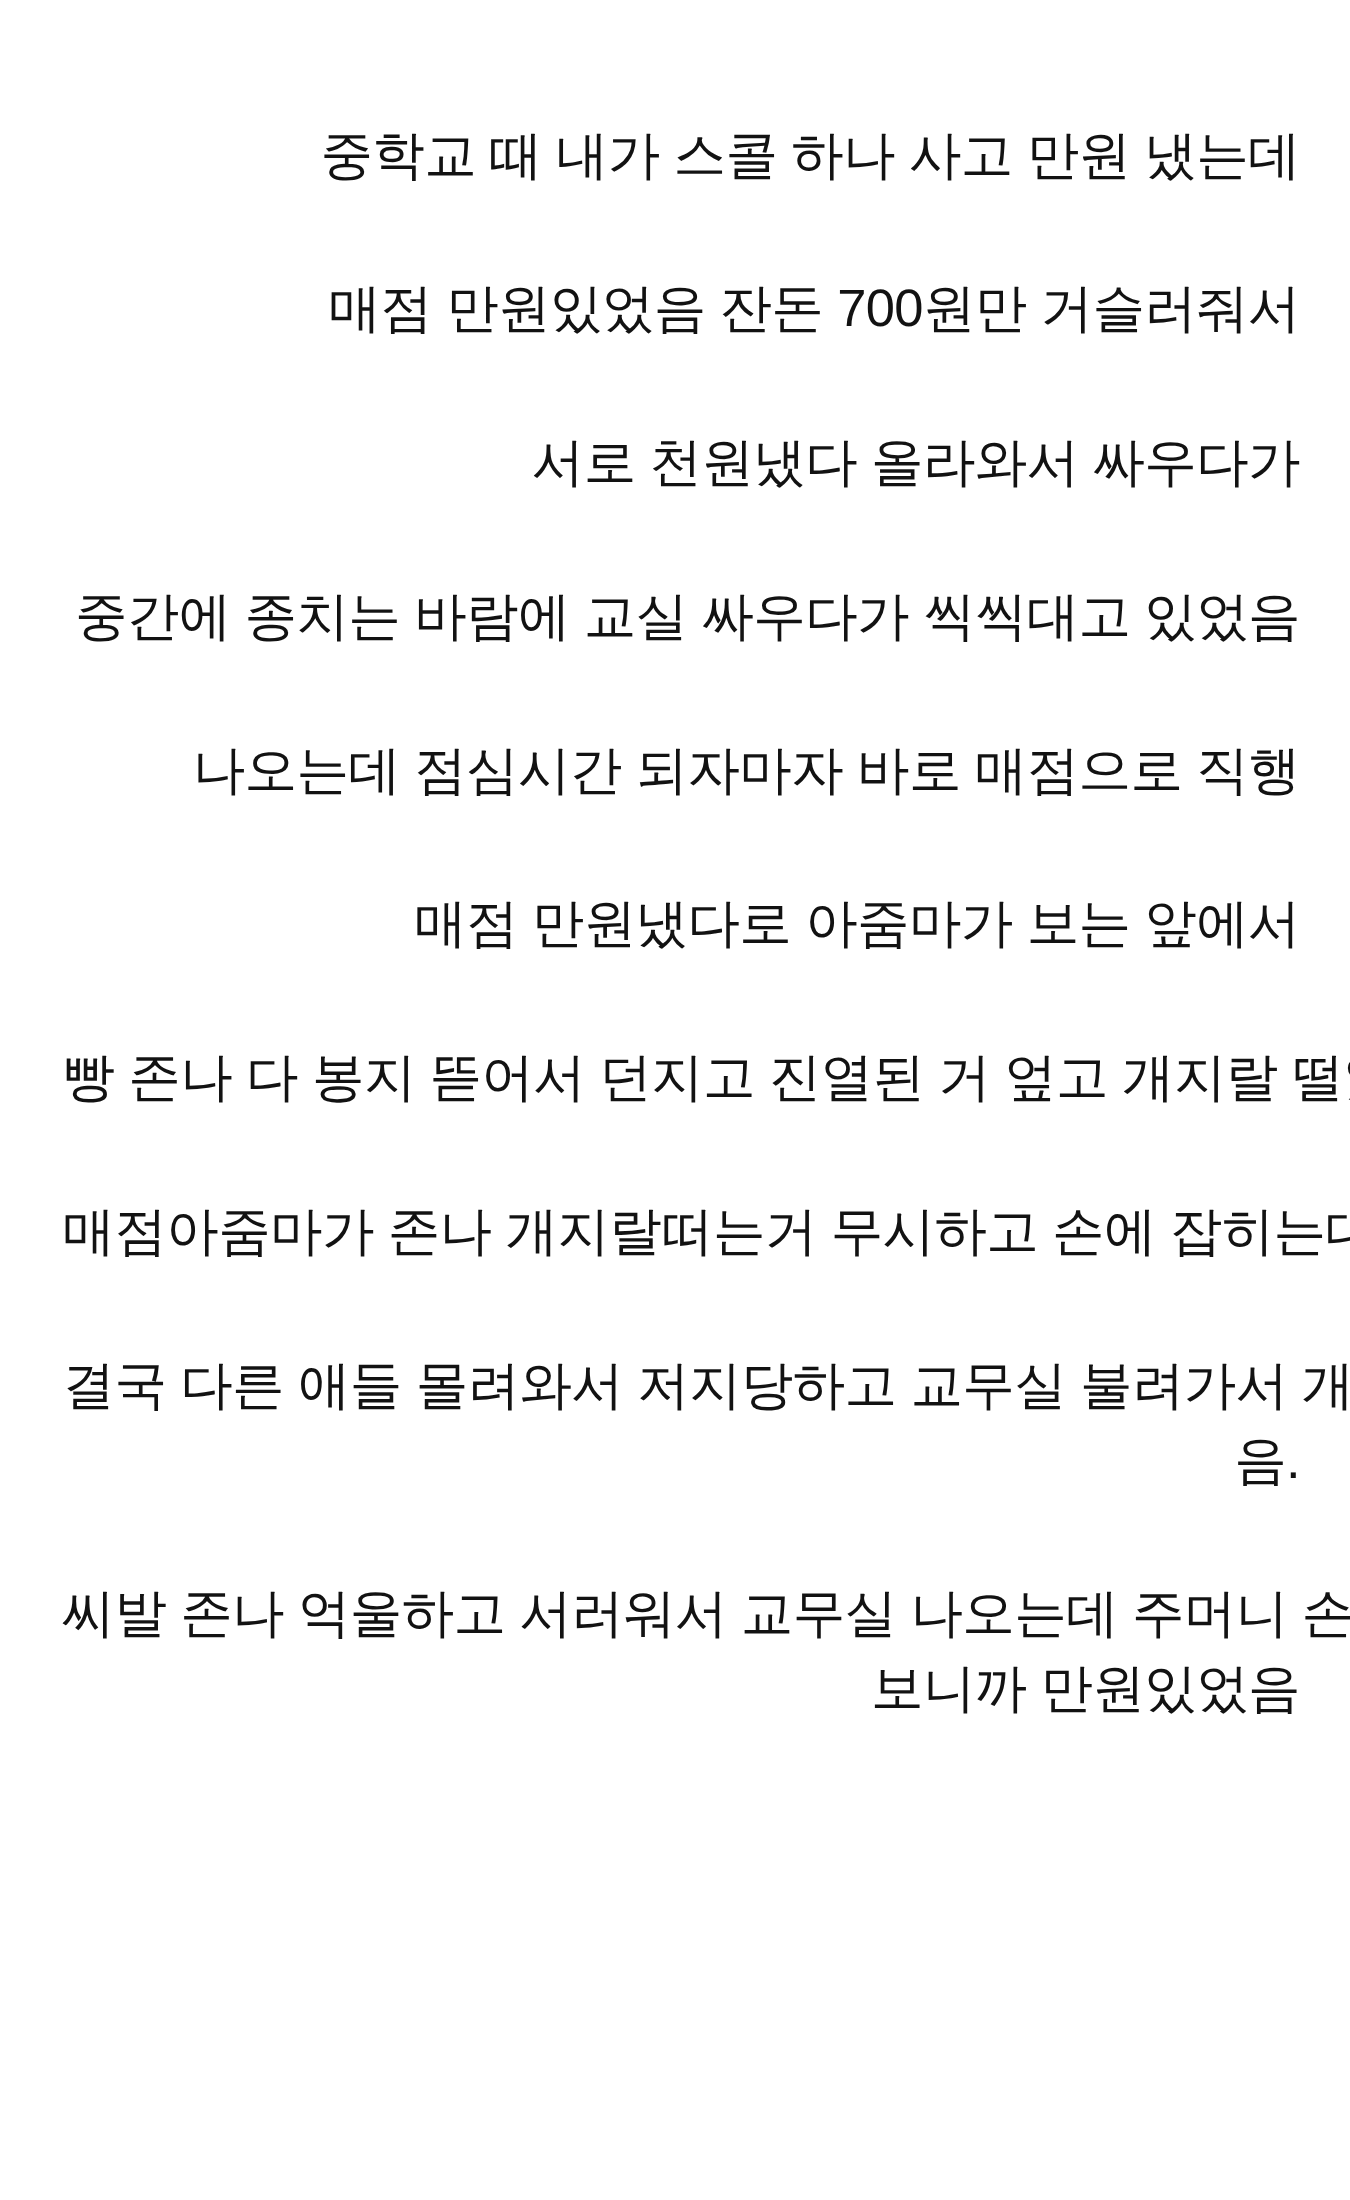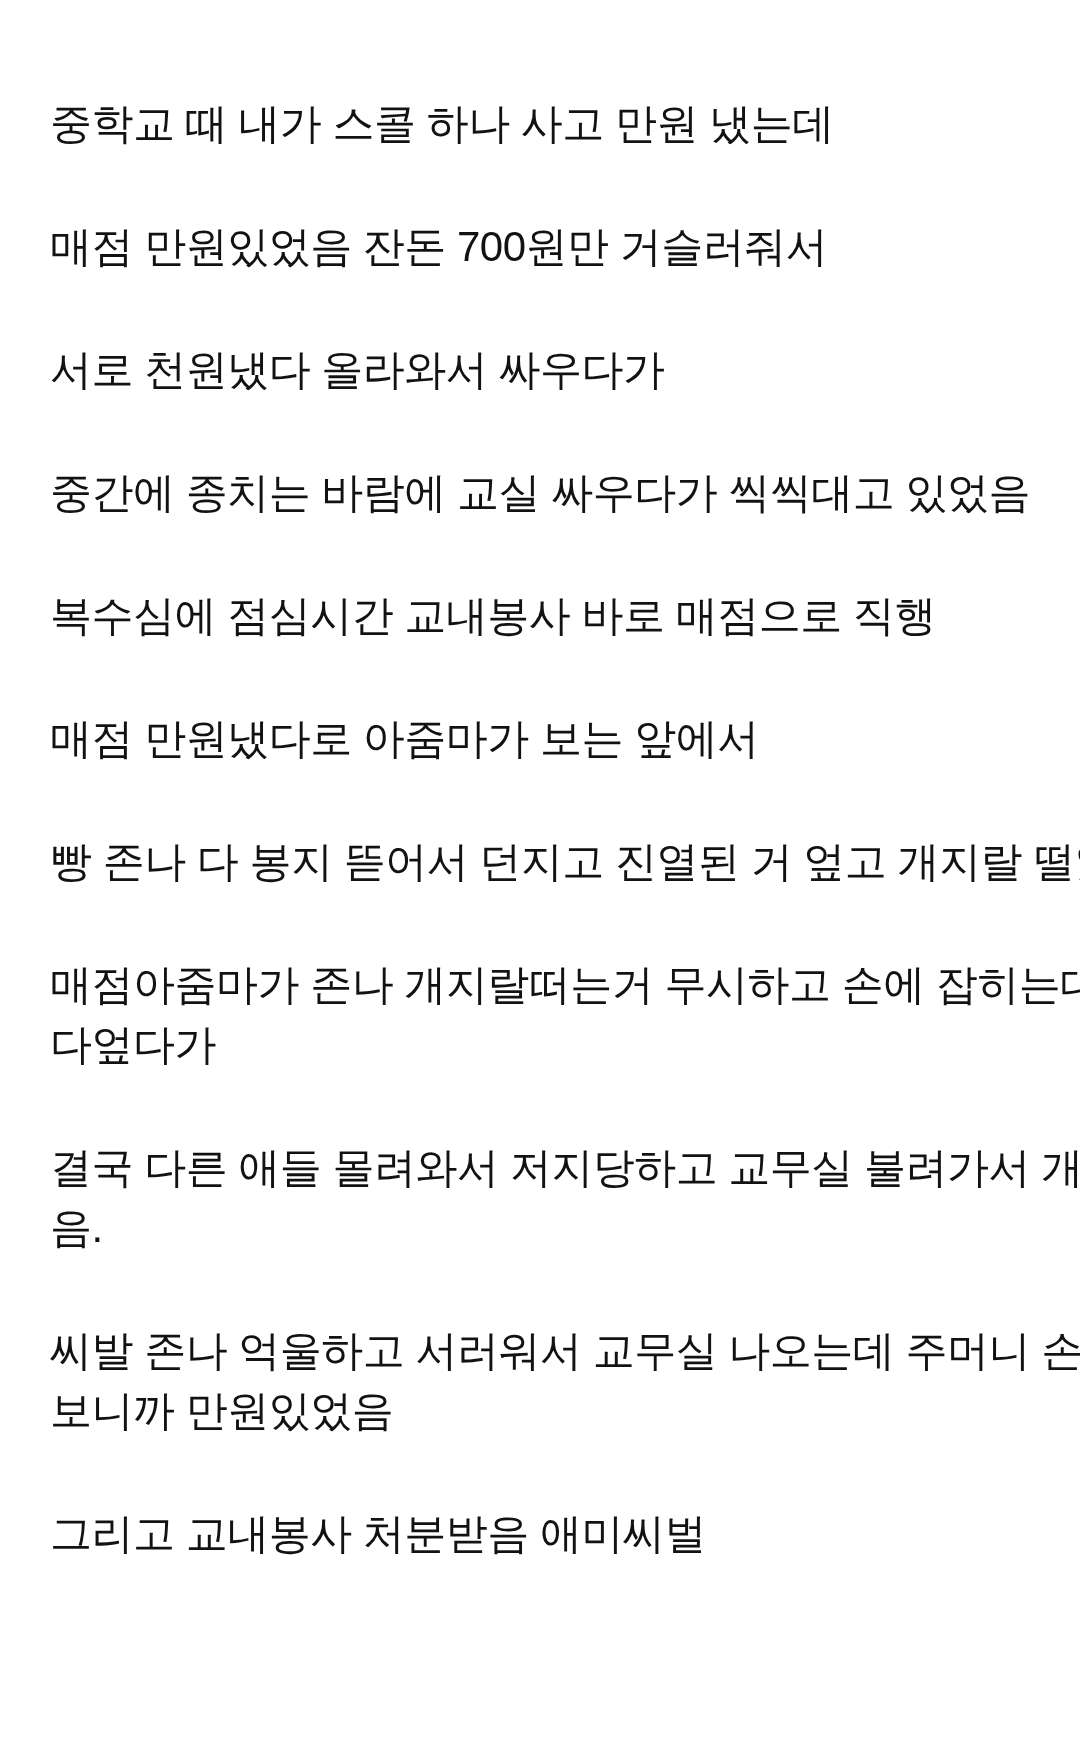--- a/index.html
+++ b/index.html
@@ -8,20 +8,21 @@
     height: 1760px;
     background: #ffffff;
     overflow: hidden;
   }
   body {
     font-family: "Liberation Sans", "DejaVu Sans", sans-serif;
     color: #121212;
   }
   .post {
     padding: 94px 40px 0 50px;
+    text-align: right;
   }
   .para {
     margin-bottom: 63px;
   }
   .line {
     font-size: 42px;
     line-height: 60px;
     font-weight: 400;
     letter-spacing: -0.5px;
     white-space: nowrap;
@@ -43,43 +44,39 @@
 
   <div class="para">
     <div class="line">서로 천원냈다 올라와서 싸우다가</div>
   </div>
 
   <div class="para">
     <div class="line">중간에 종치는 바람에 교실 싸우다가 씩씩대고 있었음</div>
   </div>
 
   <div class="para">
-    <div class="line">복수심에 점심시간 교내봉사 바로 매점으로 직행</div>
+    <div class="line">나오는데 점심시간 되자마자 바로 매점으로 직행</div>
   </div>
 
   <div class="para">
     <div class="line">매점 만원냈다로 아줌마가 보는 앞에서</div>
   </div>
 
   <div class="para">
     <div class="line">빵 존나 다 봉지 뜯어서 던지고 진열된 거 엎고 개지랄 떨었음</div>
   </div>
 
   <div class="para">
     <div class="line">매점아줌마가 존나 개지랄떠는거 무시하고 손에 잡히는대로</div>
-    <div class="line">다엎다가</div>
   </div>
 
   <div class="para">
     <div class="line">결국 다른 애들 몰려와서 저지당하고 교무실 불려가서 개쳐맞</div>
     <div class="line">음.</div>
   </div>
 
   <div class="para">
     <div class="line">씨발 존나 억울하고 서러워서 교무실 나오는데 주머니 손넣어</div>
     <div class="line">보니까 만원있었음</div>
   </div>
 
-  <div class="para">
-    <div class="line">그리고 교내봉사 처분받음 애미씨벌</div>
-  </div>
 
 </div>
 
 </body></html>

